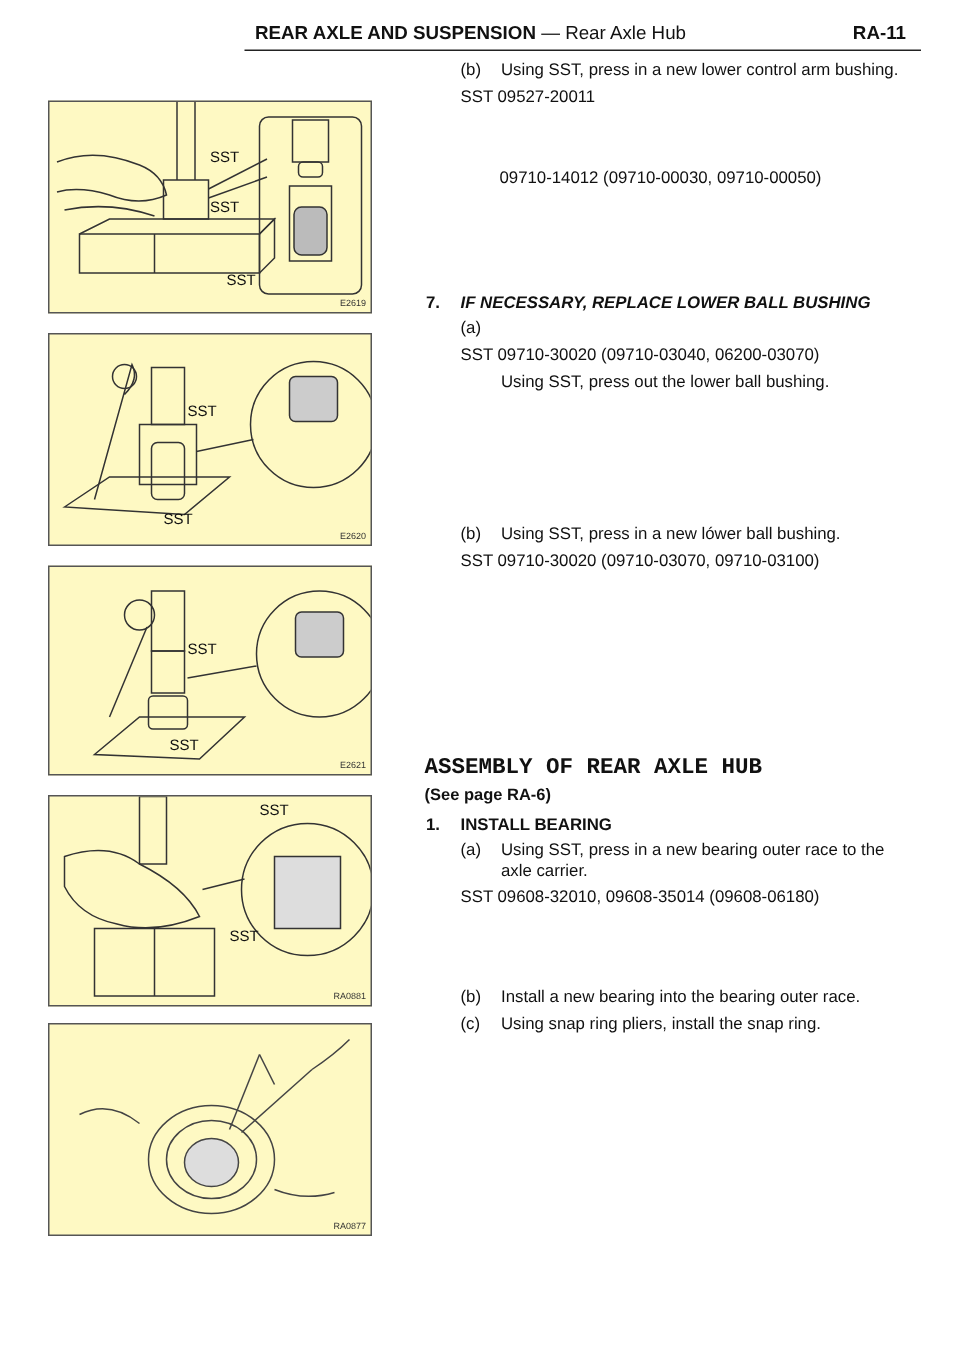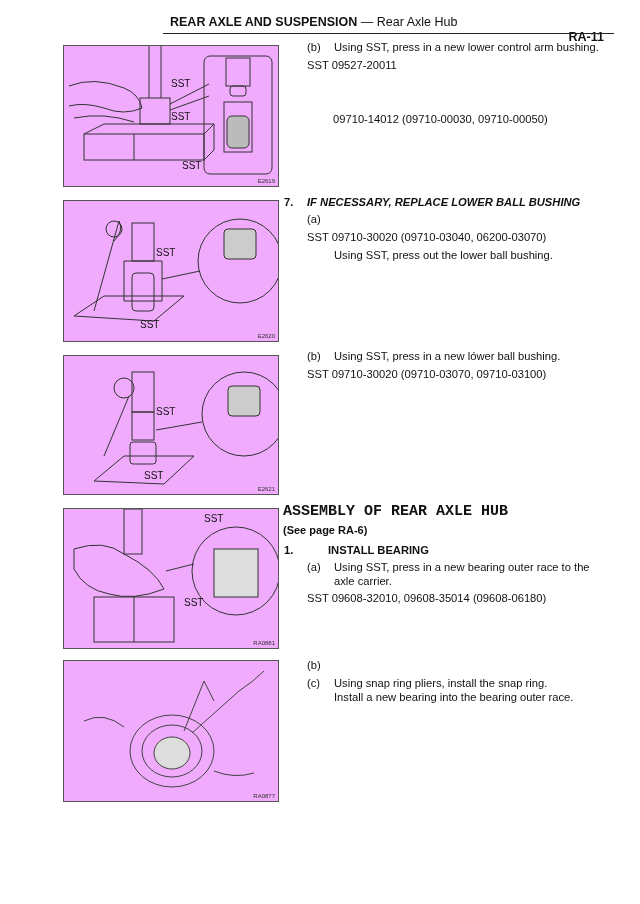--- a/index.html
+++ b/index.html
@@ -1,24 +1,24 @@
 <!DOCTYPE html>
 <html><head>
 <meta charset="utf-8">
 <style>
   html, body { margin:0; padding:0; background:#ffffff; }
   body { width:640px; height:904px; position:relative; overflow:hidden;
          font-family:"Liberation Sans", sans-serif; color:#111; }
   .header { position:absolute; left:163px; top:12px; width:451px; height:22px; }
   .header .title { position:absolute; left:7px; top:3px; font-size:12.5px; }
   .header .title b { font-weight:bold; }
-  .header .pg { position:absolute; right:10px; top:18px; font-size:12.5px; font-weight:bold; }
+  .header .pg { position:absolute; right:10px; top:3px; font-size:12.5px; font-weight:bold; }
   .header .rule { position:absolute; left:0; right:0; top:21px; height:0; border-top:1.5px solid #222; }
 
-  .fig { position:absolute; left:63px; width:214px; border:1px solid #555; background:#f0abfc; }
+  .fig { position:absolute; left:32px; width:214px; border:1px solid #555; background:#fef9c3;margin-top:22px; }
   .fig .cap { position:absolute; right:3px; bottom:2px; font-size:6px; color:#333; }
   .fig svg { position:absolute; left:0; top:0; }
 
   .txt { position:absolute; font-size:11.2px; line-height:16px; white-space:nowrap; }
   .bold { font-weight:bold; }
   .h2 { font-size:15px; font-weight:bold; }
   .sub { font-size:11px; font-weight:bold; }
 </style>
 </head>
 <body>
@@ -129,22 +129,22 @@
 <span class="txt" style="left:334px;top:211px;margin-top:36px;">Using SST, press out the lower ball bushing.</span>
 <span class="txt" style="left:307px;top:229px;">SST 09710-30020 (09710-03040, 06200-03070)</span>
 
 <span class="txt" style="left:307px;top:348px;">(b)</span>
 <span class="txt" style="left:334px;top:348px;">Using SST, press in a new lówer ball bushing.</span>
 <span class="txt" style="left:307px;top:366px;">SST 09710-30020 (09710-03070, 09710-03100)</span>
 
 <span class="txt h2" style="left:283px;top:504px;font-family:Liberation Mono, monospace;">ASSEMBLY OF REAR AXLE HUB</span>
 <span class="txt sub" style="left:283px;top:522px;">(See page RA-6)</span>
 <span class="txt bold" style="left:284px;top:542px;">1.</span>
-<span class="txt bold" style="left:307px;top:542px;margin-left:21px;">INSTALL BEARING</span>
+<span class="txt bold" style="left:307px;top:542px;">INSTALL BEARING</span>
 <span class="txt" style="left:307px;top:559px;">(a)</span>
 <span class="txt" style="left:334px;top:559px;">Using SST, press in a new bearing outer race to the</span>
 <span class="txt" style="left:334px;top:573px;">axle carrier.</span>
 <span class="txt" style="left:307px;top:590px;">SST 09608-32010, 09608-35014 (09608-06180)</span>
 
 <span class="txt" style="left:307px;top:657px;">(b)</span>
-<span class="txt" style="left:334px;top:657px;margin-top:32px;">Install a new bearing into the bearing outer race.</span>
+<span class="txt" style="left:334px;top:657px;">Install a new bearing into the bearing outer race.</span>
 <span class="txt" style="left:307px;top:675px;">(c)</span>
 <span class="txt" style="left:334px;top:675px;">Using snap ring pliers, install the snap ring.</span>
 
 </body></html>

